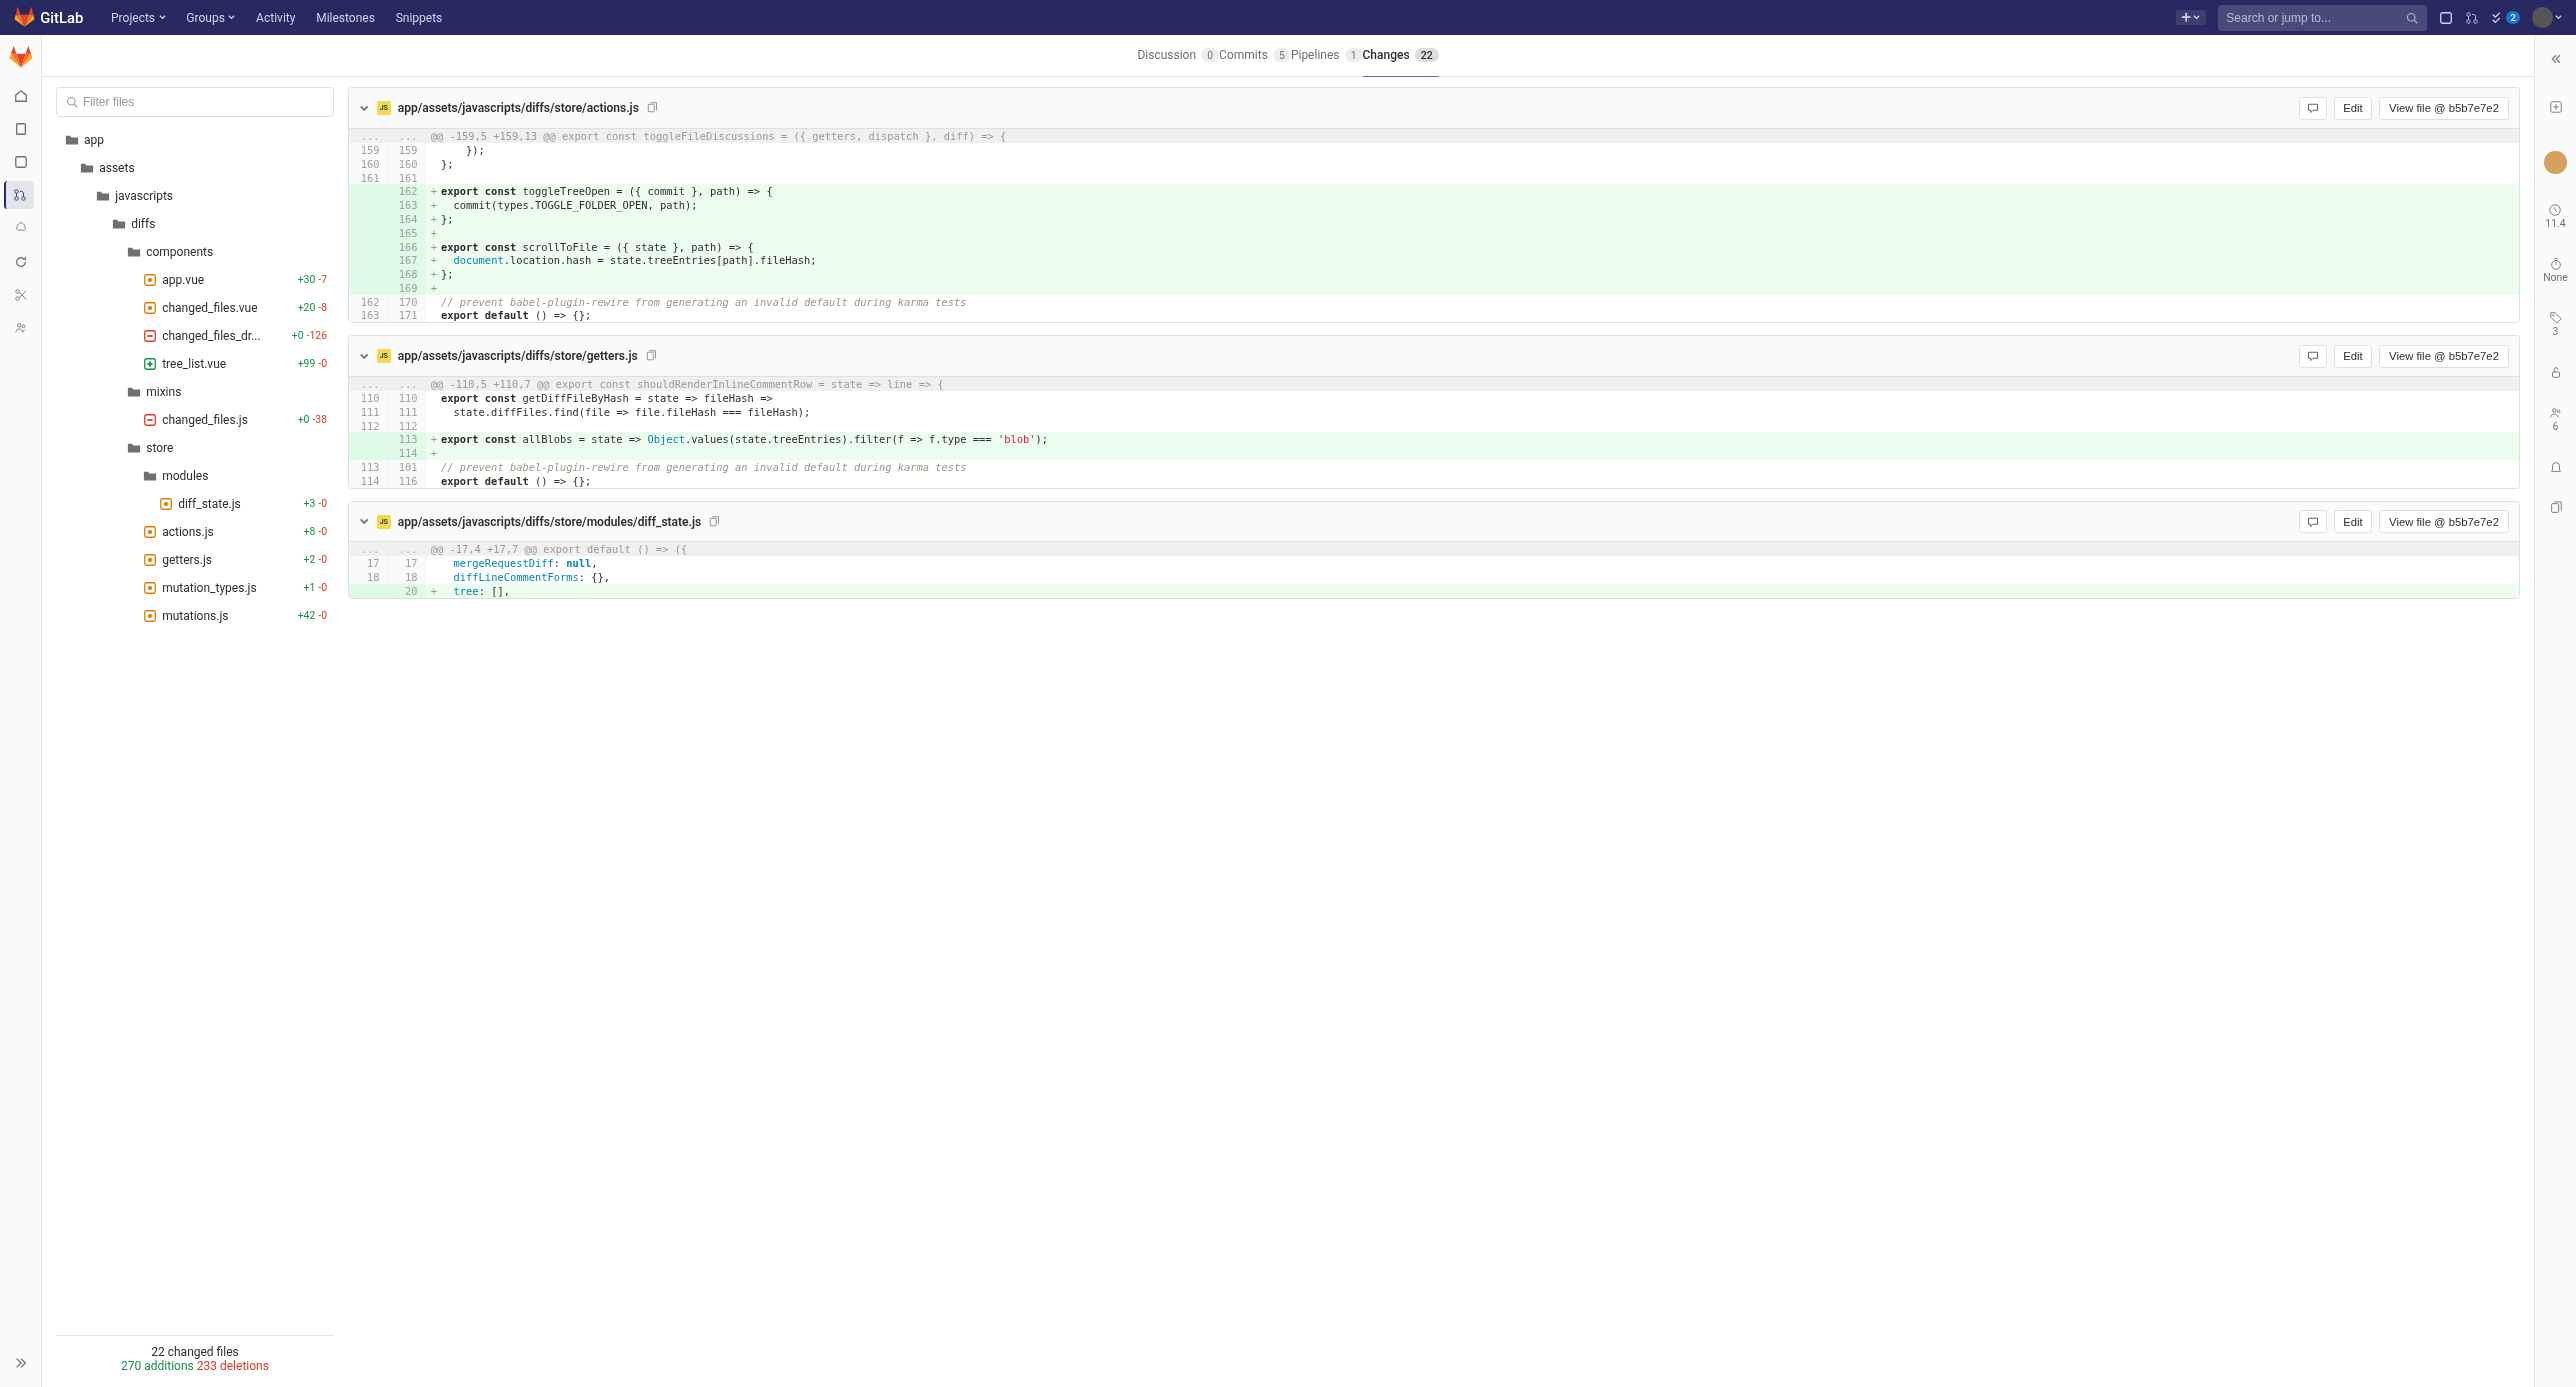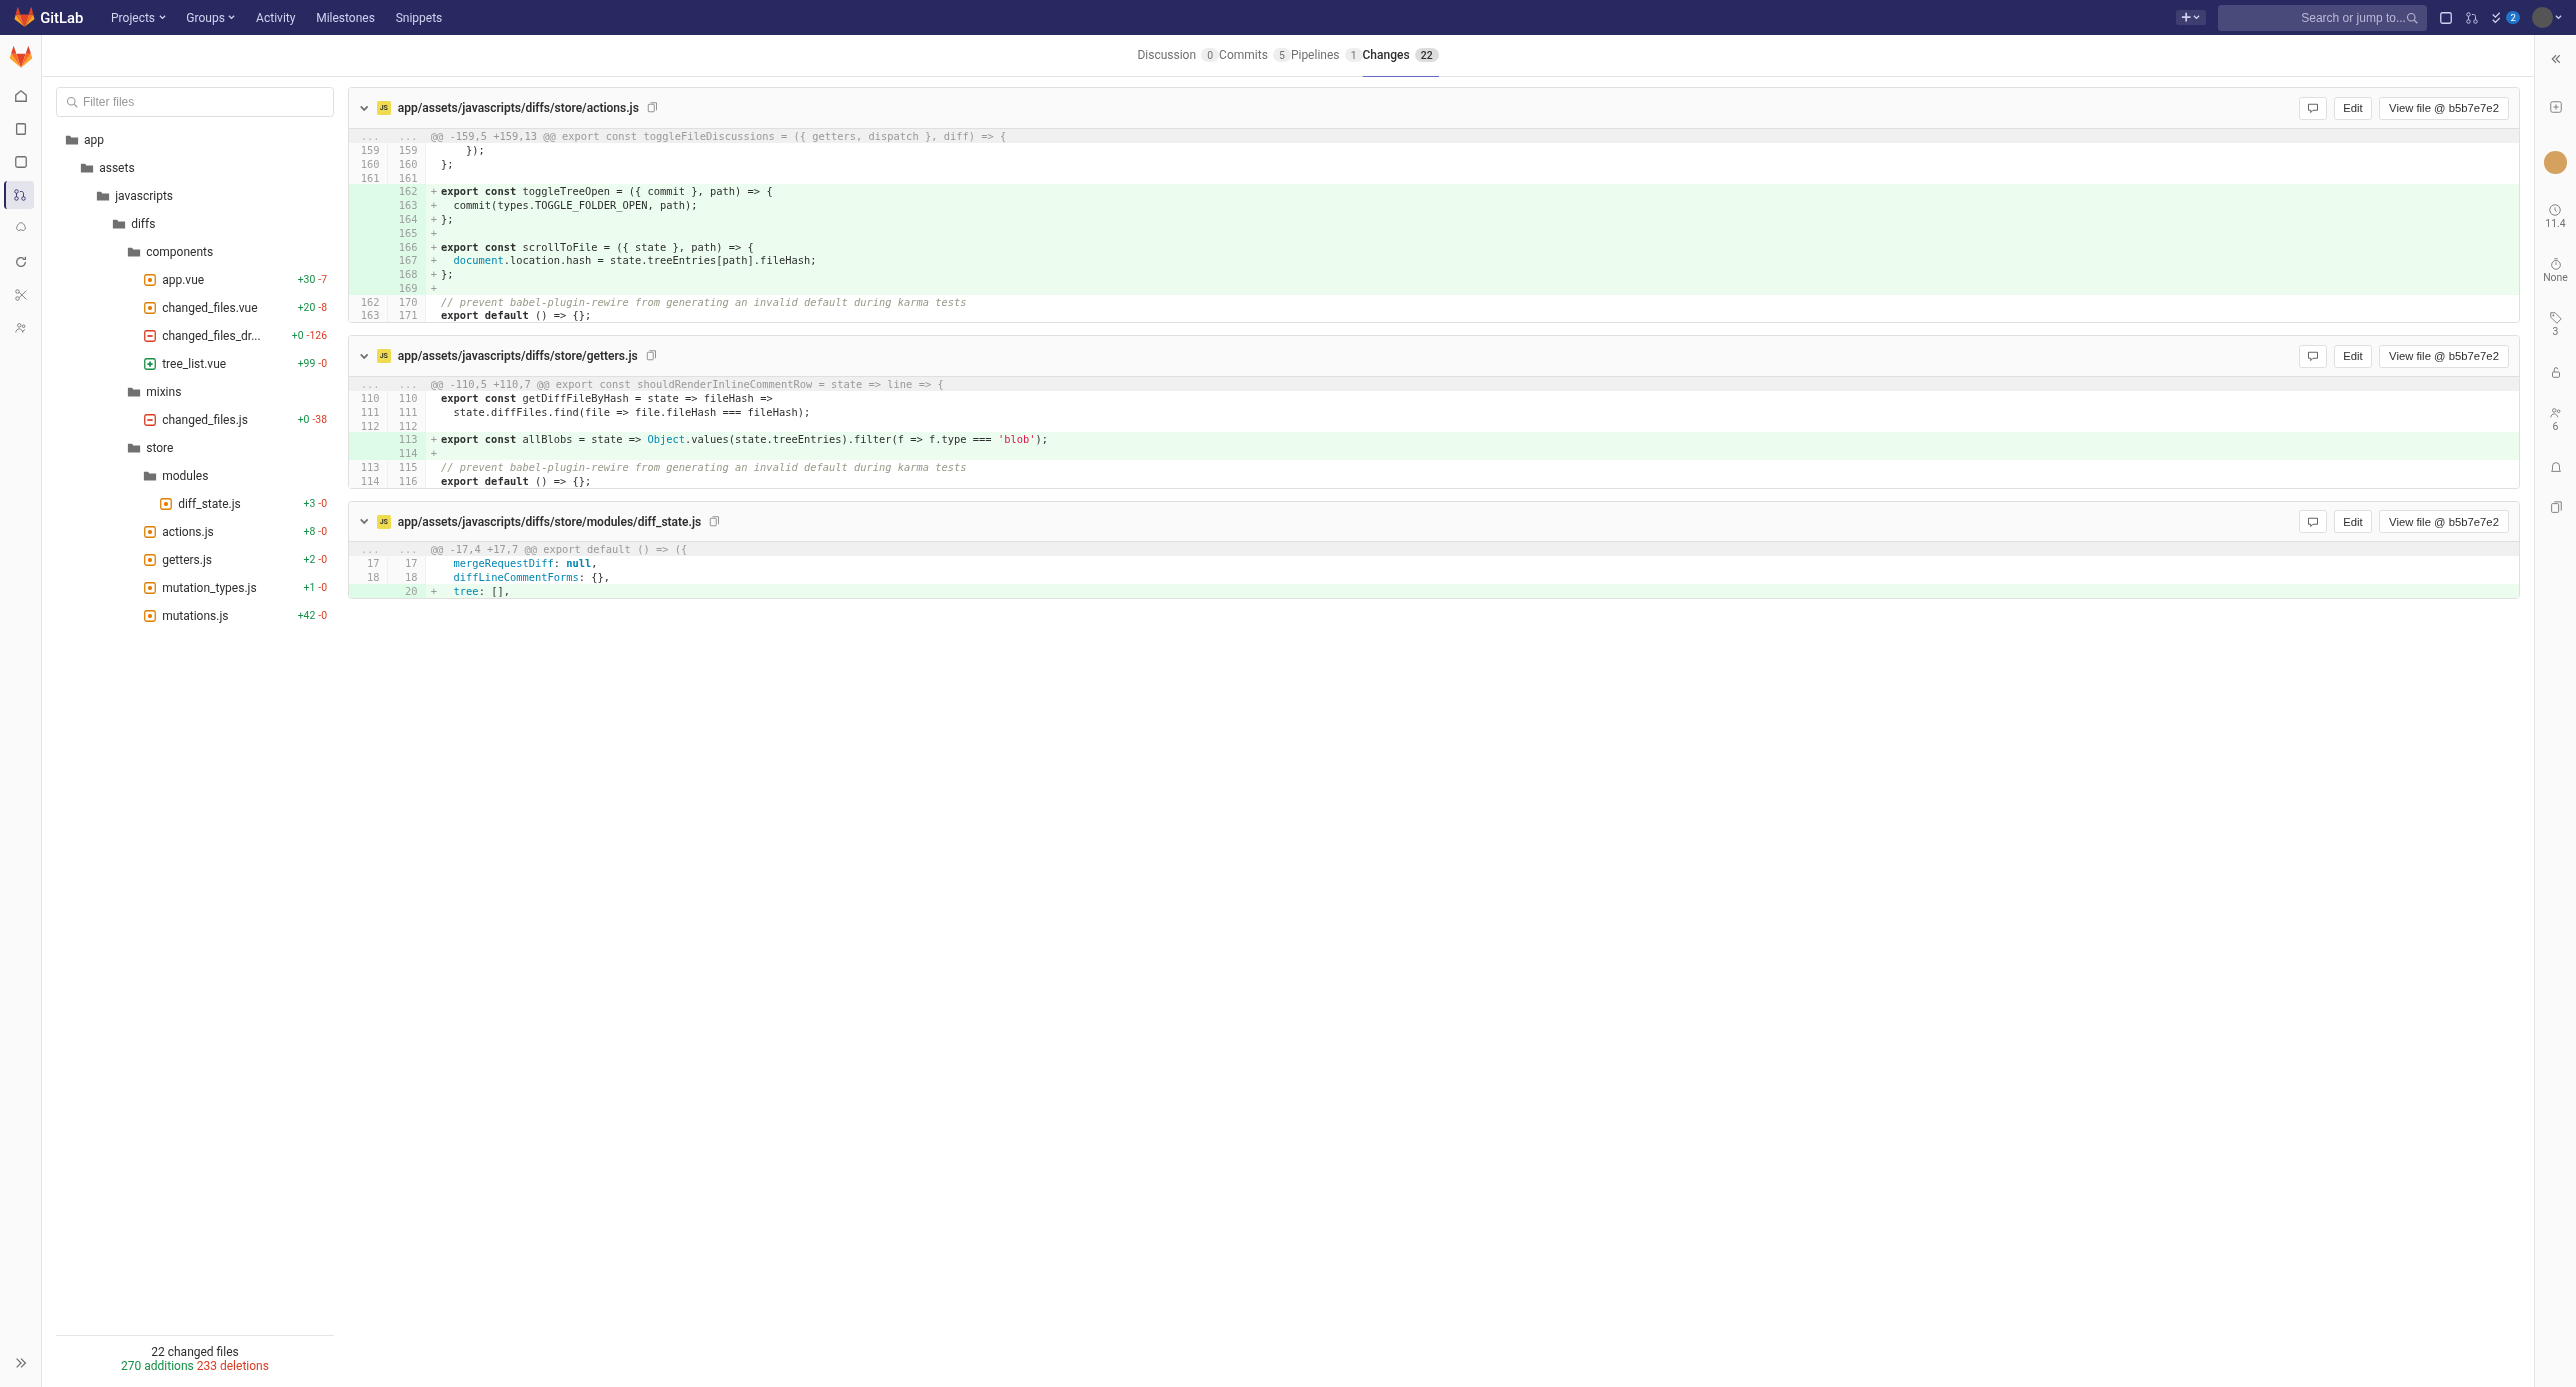--- a/index.html
+++ b/index.html
@@ -6,21 +6,21 @@
 body { font-family:-apple-system,BlinkMacSystemFont,"Segoe UI",Roboto,sans-serif; font-size:12px; color:#2e2e2e; background:#fff; }
 .topbar { background:#292961; height:35px; display:flex; align-items:center; padding:0 14px; color:#fff; }
 .topbar .logo { display:flex; align-items:center; gap:5.2px; margin-right:17.4px; }
 .topbar .logo-icon { width:21px; height:21px; }
 .topbar .brand { font-size:14.8px; font-weight:500; }
 .topbar .nav { display:flex; gap:0; }
 .topbar .nav-item { padding:0 10.4px; height:35px; display:flex; align-items:center; color:#d1d1f0; font-size:12px; cursor:pointer; gap:3.5px; }
 .topbar .spacer { flex:1; }
 .topbar .right-tools { display:flex; align-items:center; gap:12px; }
 .topbar .search-box { background:#4a4a7a; border-radius:3.5px; height:26px; width:209px; display:flex; align-items:center; padding:0 8.7px; color:#b8b8d8; }
-.topbar .search-box input { background:transparent; border:none; color:#bef264; outline:none; flex:1; font-size:12px;text-align:right; }
+.topbar .search-box input { background:transparent; border:none; color:#bef264; outline:none; flex:1; font-size:12px; }
 .topbar .search-box input::placeholder { color:#b8b8d8; }
 .topbar .tool-icon { color:#d1d1f0; cursor:pointer; display:flex; align-items:center; gap:1.7px; }
 .topbar .badge-pill { background:#1f75cb; color:#fff; border-radius:7px; font-size:9.6px; padding:0.9px 4.3px; }
 .topbar .avatar { width:21px; height:21px; border-radius:50%; background:#555; }
 .topbar .plus-box { background:rgba(255,255,255,0.1); padding:2.6px 5.2px; border-radius:2.6px; display:flex; align-items:center; gap:1.7px; }
 
 .layout { display:flex; height:calc(100vh - 35px); }
 .left-sidebar { width:42px; background:#fafafa; border-right:0.9px solid #e5e5e5; display:flex; flex-direction:column; align-items:center; padding-top:10.4px; gap:5.2px; }
 .left-sidebar .gitlab-icon { width:24px; height:24px; margin-bottom:7px; }
 .left-sidebar .side-icon { width:28px; height:28px; display:flex; align-items:center; justify-content:center; color:#707070; cursor:pointer; border-radius:3.5px; }
@@ -583,21 +583,21 @@
                   <td class="ln">113</td>
                   <td class="code"><span class="sign">+</span><span class="kw">export const</span> allBlobs = state =&gt; <span class="obj">Object</span>.values(state.treeEntries).filter(f =&gt; f.type === <span class="str">'blob'</span>);</td>
                 </tr>
             <tr class="added">
                   <td class="ln"></td>
                   <td class="ln">114</td>
                   <td class="code"><span class="sign">+</span></td>
                 </tr>
             <tr>
                   <td class="ln">113</td>
-                  <td class="ln">115</td>
+                  <td class="ln">101</td>
                   <td class="code"><span class="sign"> </span><span class="com">// prevent babel-plugin-rewire from generating an invalid default during karma tests</span></td>
                 </tr>
             <tr>
                   <td class="ln">114</td>
                   <td class="ln">116</td>
                   <td class="code"><span class="sign"> </span><span class="kw">export default</span> () =&gt; {};</td>
                 </tr>
           </tbody>
             </table>
         </div>

